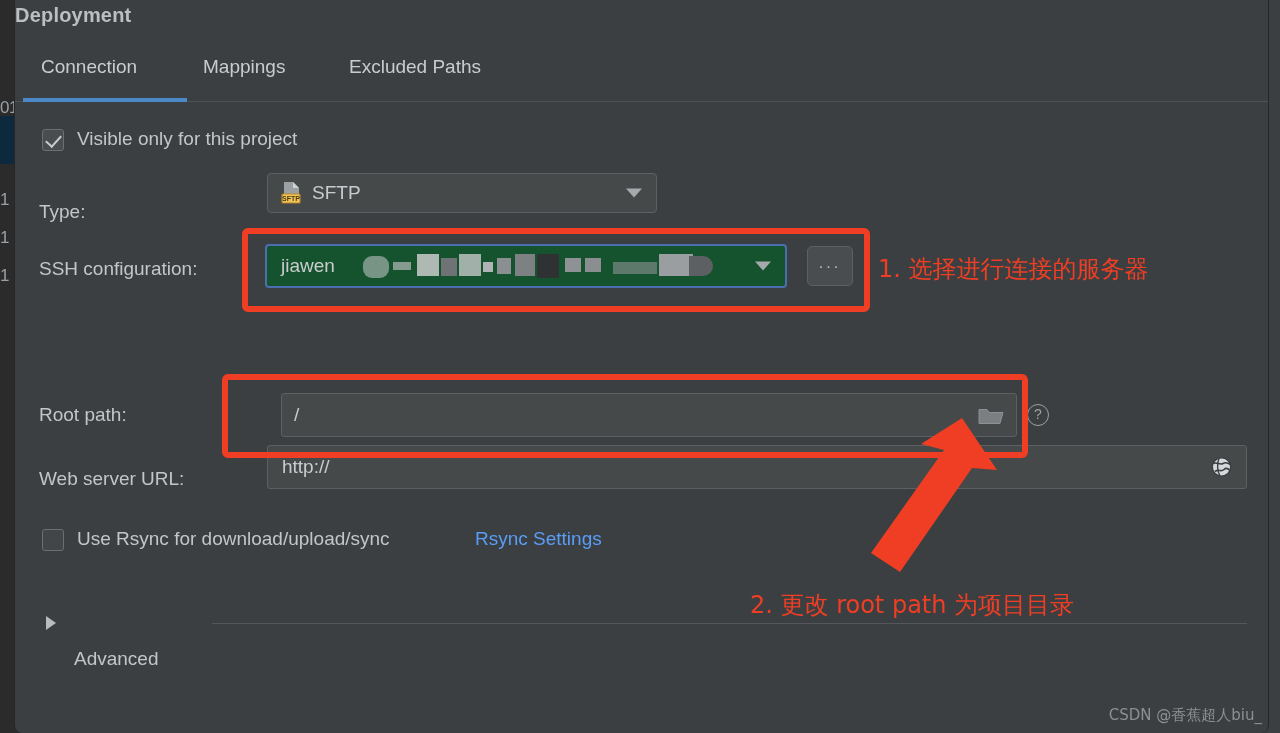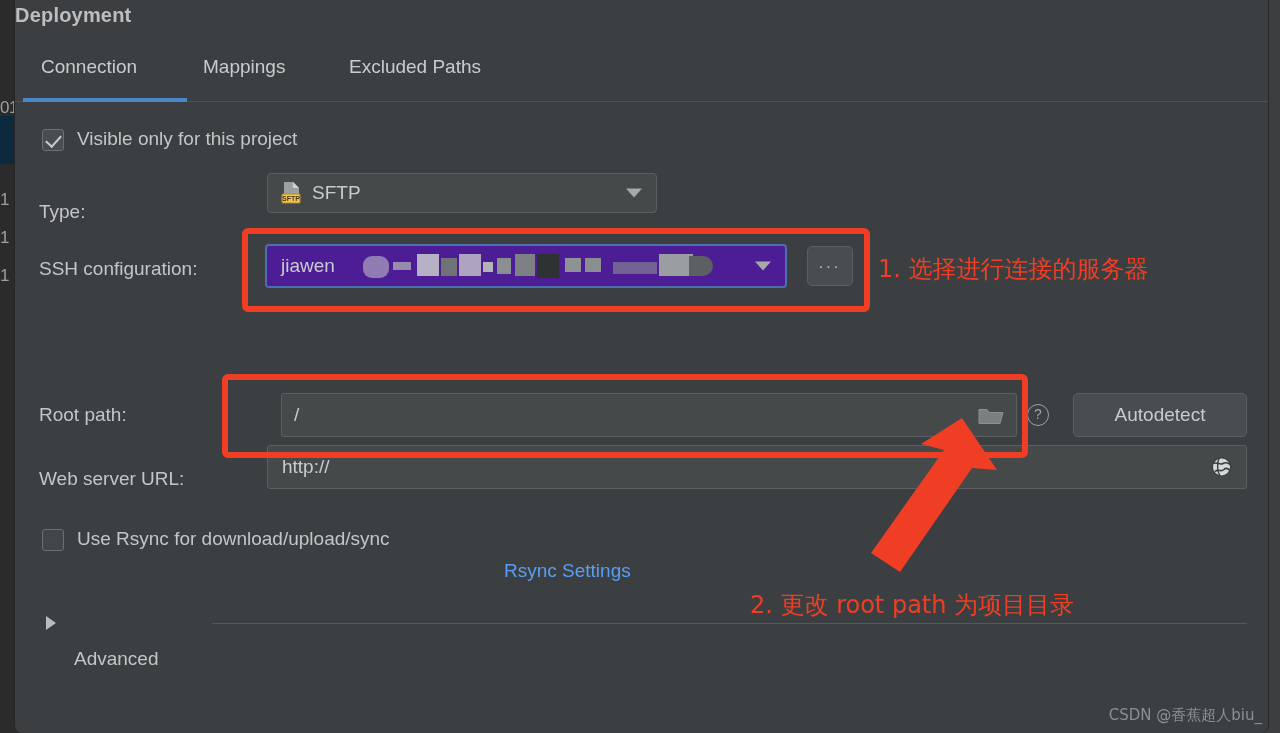--- a/index.html
+++ b/index.html
@@ -113,21 +113,21 @@
   }
 
   
   .sftp-icon { position: absolute; left: 12px; top: 50%; transform: translateY(-50%); width: 24px; height: 24px; }
 
   
   .focus-ring {
     position: absolute;
     border: 2px solid #4b6eaf;
     border-radius: 4px;
-    background: #4c1d95;
+    background: #14532d;
   }
 
   
   .mosaic { position: absolute; top: 0; height: 100%; }
   .mosaic i { position: absolute; display: block; }
 
   
   .btn {
     position: absolute;
     background: #4a4d4f;
@@ -259,40 +259,37 @@
       <div class="field flat" style="left:266px; top:291px; width:736px; height:44px;">
         <span class="field-text" style="left:12px;">/</span>
         <span style="position:absolute; right:12px; top:50%; transform:translateY(-50%);">
           <svg width="26" height="21" viewBox="0 0 26 21">
             <path d="M1 5 h8 l2.5 3 H25 l-3 11 H1 Z" fill="#7b7f81"></path>
             <path d="M1 5 h8 l2.5 3 H25 l-3 11 H1 Z" fill="none" stroke="#8d9193" stroke-width="1"></path>
           </svg>
         </span>
       </div>
       <div class="help-icon" style="left:1012px; top:302px;">?</div>
-      <div class="btn" style="left:1058px; top:291px; width:174px; height:44px;">
-        <span>Autodetect</span>
-      </div>
 
       <div class="label" style="left:24px; top:366px;">Web server URL:</div>
       <div class="field flat" style="left:252px; top:343px; width:980px; height:44px;">
         <span class="field-text" style="left:14px;">http://</span>
         <span style="position:absolute; right:14px; top:50%; transform:translateY(-50%);">
           <svg width="21" height="21" viewBox="0 0 21 21">
             <circle cx="10.5" cy="10.5" r="9.2" fill="#d5d8da" stroke="#3c3f41" stroke-width="1.4"></circle>
             <path d="M2 7 C6 5 9 9 12 7 C15 5 18 7 19.5 8" fill="none" stroke="#3c3f41" stroke-width="1.6"></path>
             <path d="M4 15 C7 12 10 16 13 13 C15.5 10.5 18 13 19 14" fill="none" stroke="#3c3f41" stroke-width="1.6"></path>
             <path d="M8 2 C6 6 6 15 9 19.5" fill="none" stroke="#3c3f41" stroke-width="1.4"></path>
           </svg>
         </span>
       </div>
 
       <div class="cbox empty" style="left:27px; top:427px;"></div>
       <div class="label" style="left:62px; top:426px;">Use Rsync for download/upload/sync</div>
-      <div class="link" style="left:489px; top:426px;margin-top:32px;">Rsync Settings</div>
+      <div class="link" style="left:460px; top:426px;">Rsync Settings</div>
 
       <div class="adv-tri" style="left:31px; top:514px;"></div>
       <div class="label" style="left:59px; top:509px;margin-top:37px;">Advanced</div>
       <div class="adv-line" style="left:197px; top:521px; width:1035px;"></div>
 
     </div>
   </div>
 
   <div class="redbox" style="left:242px; top:228px; width:628px; height:84px;"></div>
   <div class="redbox" style="left:222px; top:374px; width:806px; height:84px;"></div>

